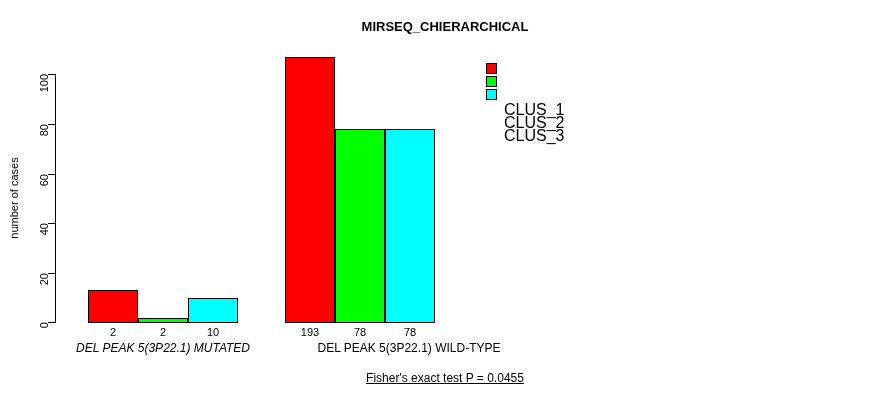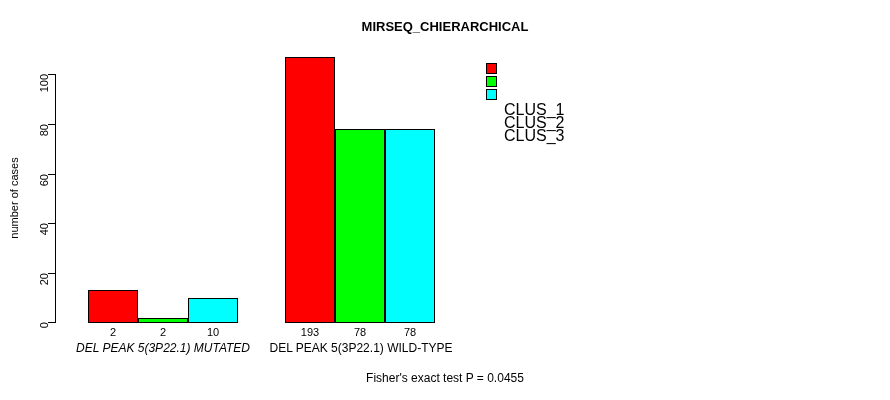--- a/index.html
+++ b/index.html
@@ -142,20 +142,21 @@
   .footer-note {
     position: absolute;
     left: 0;
     top: 371px;
     width: 890px;
     text-align: center;
     font-size: 12px;
   }
   .footer-note-inner {
     display: inline-block;
+    text-decoration: underline;
   }
 </style>
 </head>
 <body>
 
 <div id="chart-root">
 
   <div class="chart-title">MIRSEQ_CHIERARCHICAL</div>
 
   <div class="plot-area">
@@ -210,21 +211,21 @@
 
     <div>
       <div class="bar" style="left:285px; width:50px; top:57px; height:266px; background:#FF0000;"></div>
       <div class="bar" style="left:335px; width:50px; top:129px; height:194px; background:#00FF00;"></div>
       <div class="bar" style="left:385px; width:50px; top:129px; height:194px; background:#00FFFF;"></div>
 
       <div class="bar-value" style="left:285px; width:50px;">193</div>
       <div class="bar-value" style="left:335px; width:50px;">78</div>
       <div class="bar-value" style="left:385px; width:50px;">78</div>
 
-      <div class="group-label" style="left:236px; width:250px;">DEL PEAK  5(3P22.1) WILD-TYPE</div>
+      <div class="group-label" style="left:248px; width:250px;padding-left:36px;">DEL PEAK  5(3P22.1) WILD-TYPE</div>
     </div>
 
   </div>
 
   <div class="legend">
     <div class="legend-row">
       <span class="legend-swatch" style="background:#FF0000;"></span>
       <span class="legend-label">CLUS_1</span>
     </div>
     <div class="legend-row">

